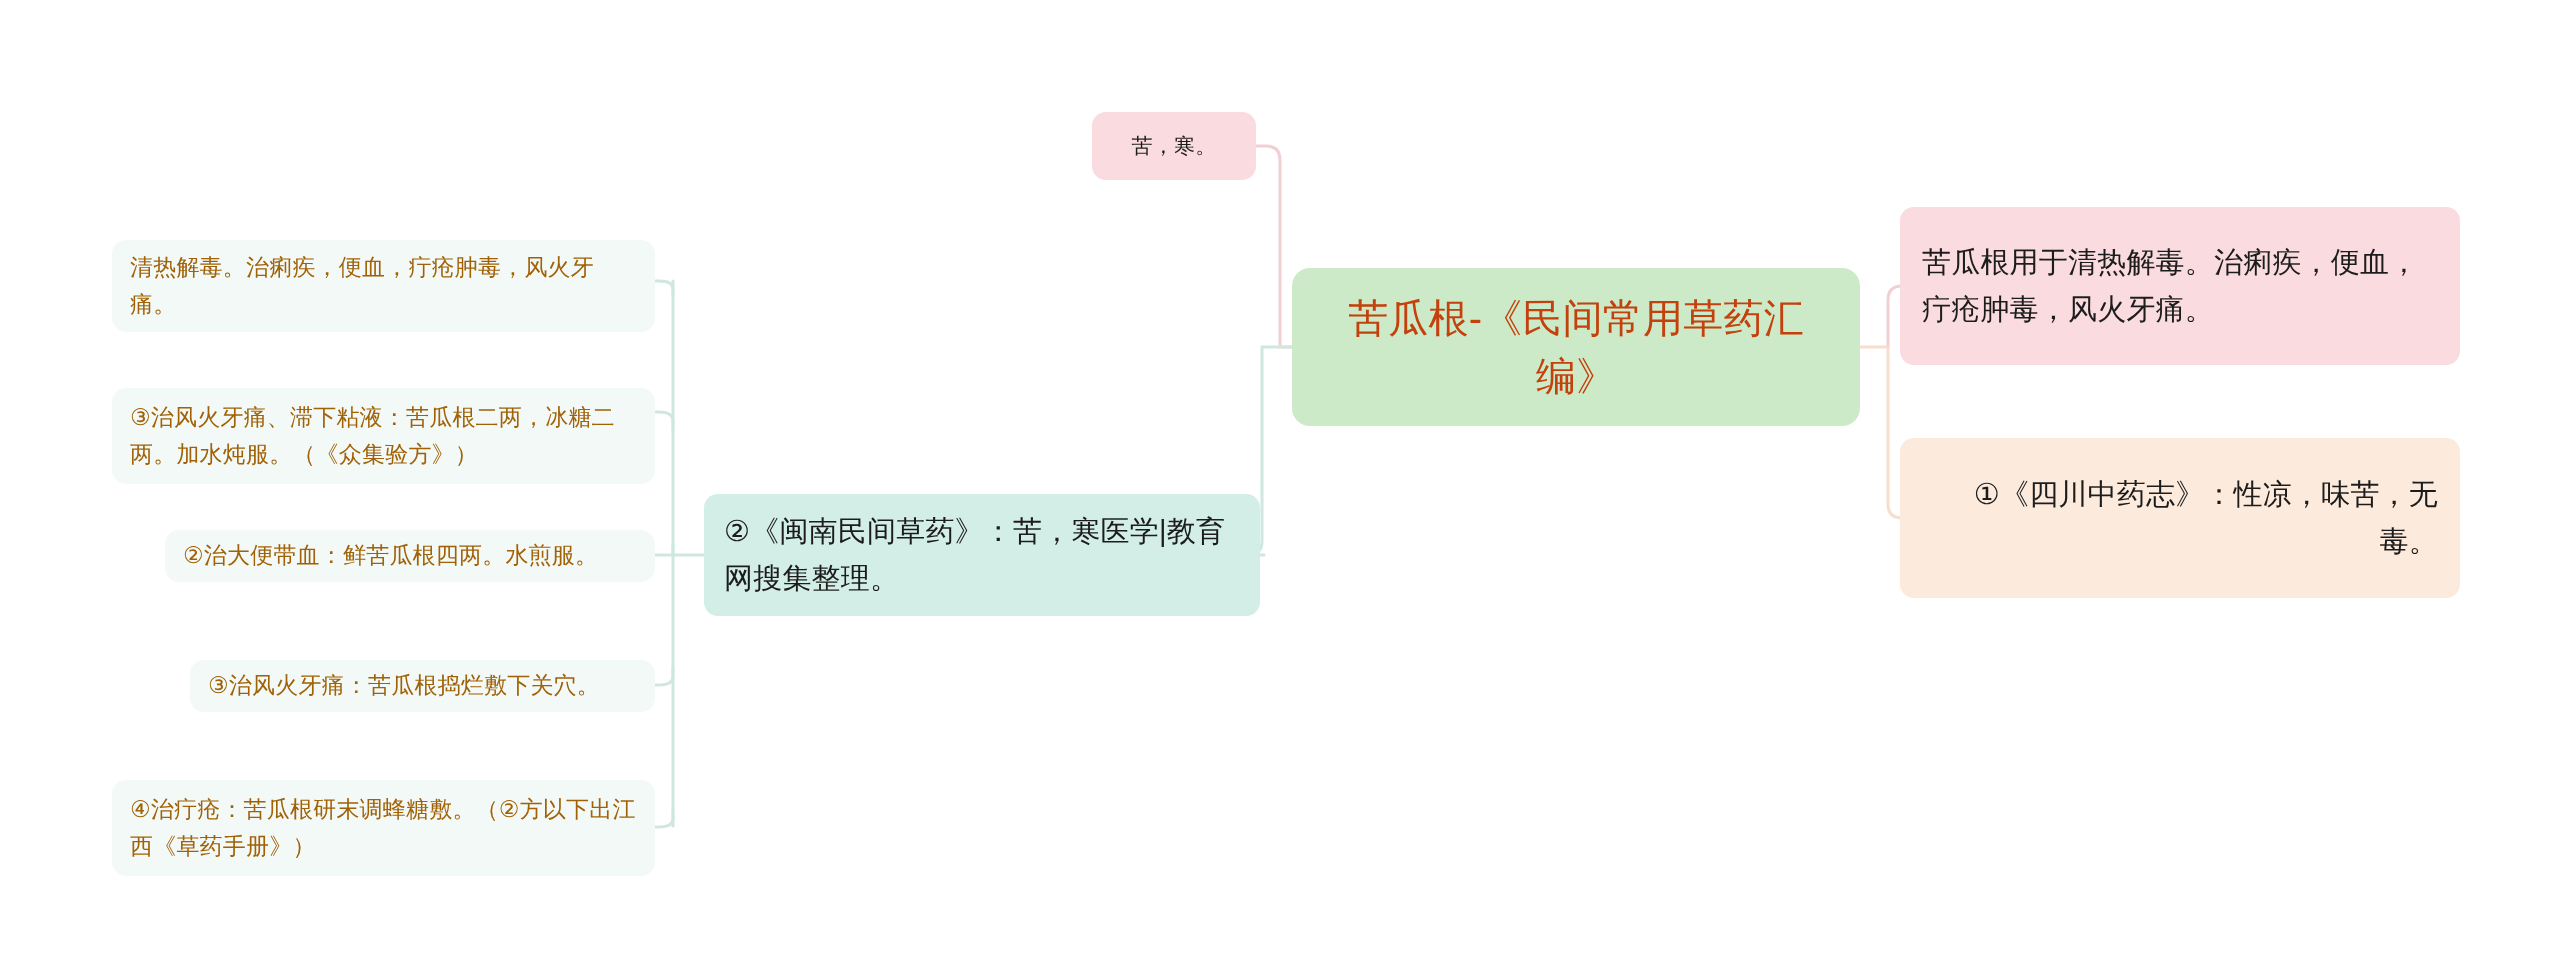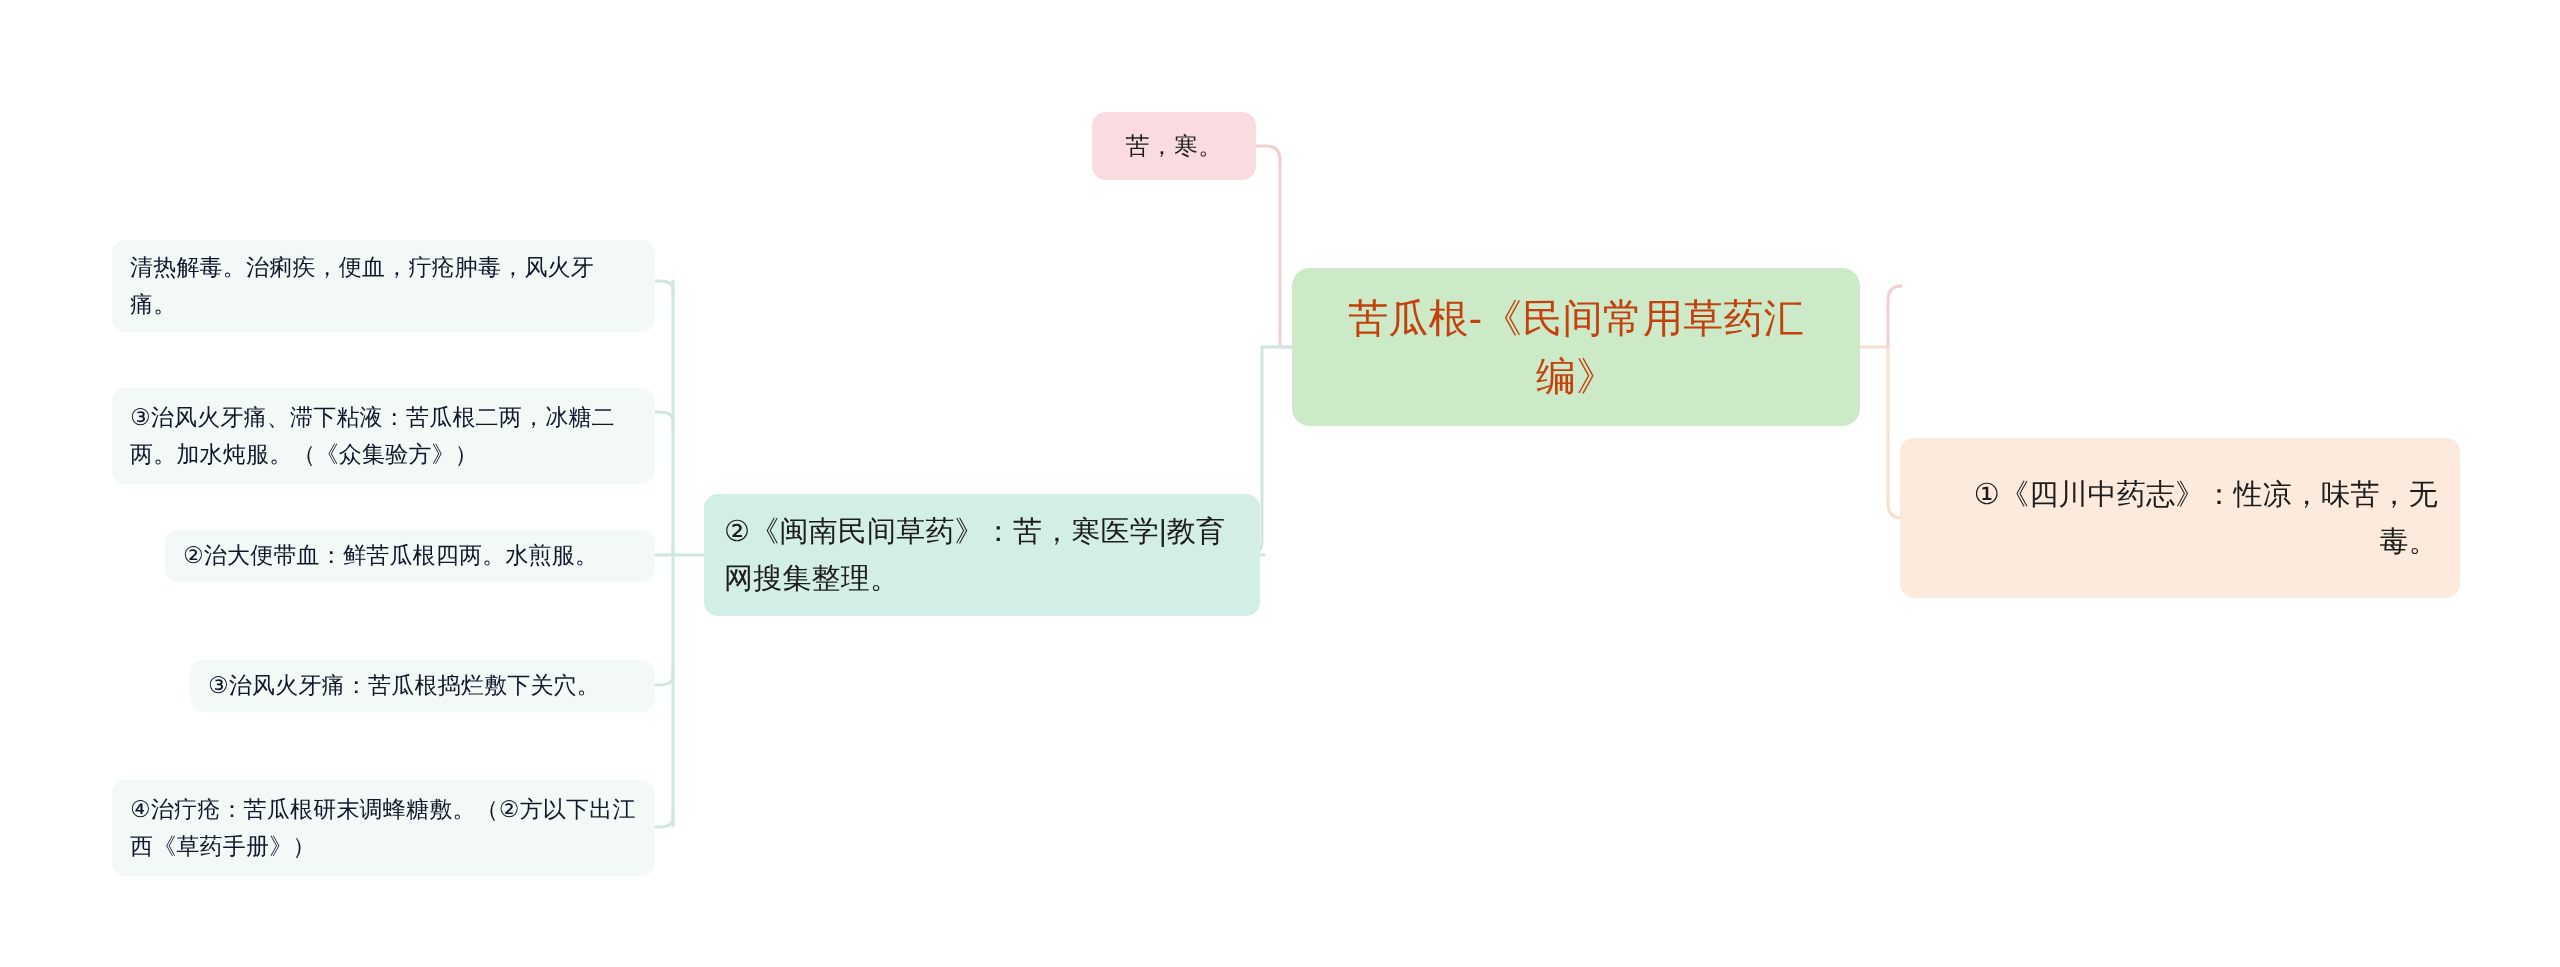--- a/index.html
+++ b/index.html
@@ -56,35 +56,35 @@
   .node.pinktop{ background: #fadce0; }
   .node.teal   { background: #d3eee6; }
   .node.leaf   { background: #f3f9f7; }
 
   .node.right-branch {
     font-size: 29px;
     padding: 16px 22px;
     line-height: 1.62;
   }
   .node.top-branch {
-    font-size: 24px;
+    font-size: 21px;
     padding: 12px 24px;
     justify-content: center;
     text-align: center;
   }
   .node.mid-branch {
     font-size: 29px;
     padding: 16px 20px;
     line-height: 1.62;
   }
   .node.leaf {
     font-size: 23px;
     padding: 12px 18px;
     line-height: 1.62;
-    color: #0f172a;
+    color: #a16207;
   }
   .node.leaf.indent-a { text-align: left; }
   .node.leaf.center-line { align-items: center; }
 </style>
 </head>
 <body>
 
 <div id="mindmap">
 
   <svg id="connectors" viewBox="0 0 2560 967" width="2560" height="967" xmlns="http://www.w3.org/2000/svg">
@@ -115,20 +115,23 @@
   </svg>
 
   <div class="node root" style="left:1292px; top:268px; width:568px; height:158px;">
     <span>苦瓜根-《民间常用草药汇编》</span>
   </div>
 
   <div class="node pinktop top-branch" style="left:1092px; top:112px; width:164px; height:68px;">
     <span>苦，寒。</span>
   </div>
 
+  <div class="node pink right-branch" style="left:1900px; top:207px; width:560px; height:158px;">
+    <span>苦瓜根用于清热解毒。治痢疾，便血，疔疮肿毒，风火牙痛。</span>
+  </div>
 
   <div class="node peach right-branch" style="left:1900px; top:438px; width:560px; height:160px;text-align:right;">
     <span>①《四川中药志》：性凉，味苦，无毒。</span>
   </div>
 
   <div class="node teal mid-branch" style="left:704px; top:494px; width:556px; height:122px;">
     <span>②《闽南民间草药》：苦，寒医学|教育网搜集整理。</span>
   </div>
 
   <div class="node leaf indent-a" style="left:112px; top:240px; width:543px; height:92px;">

